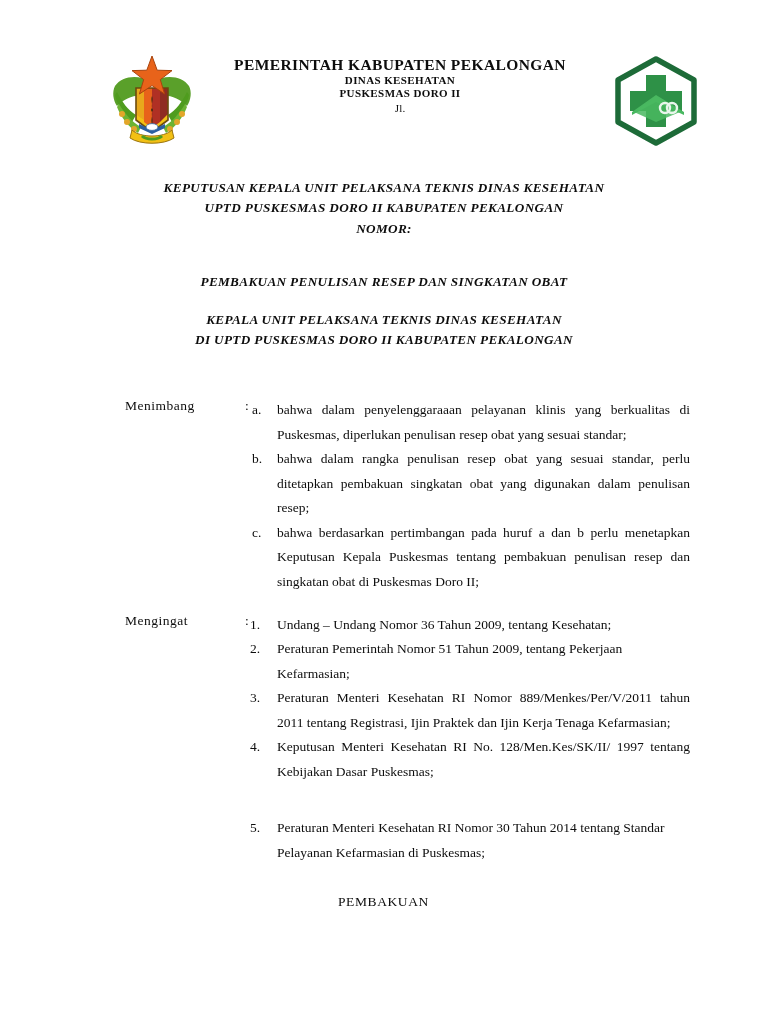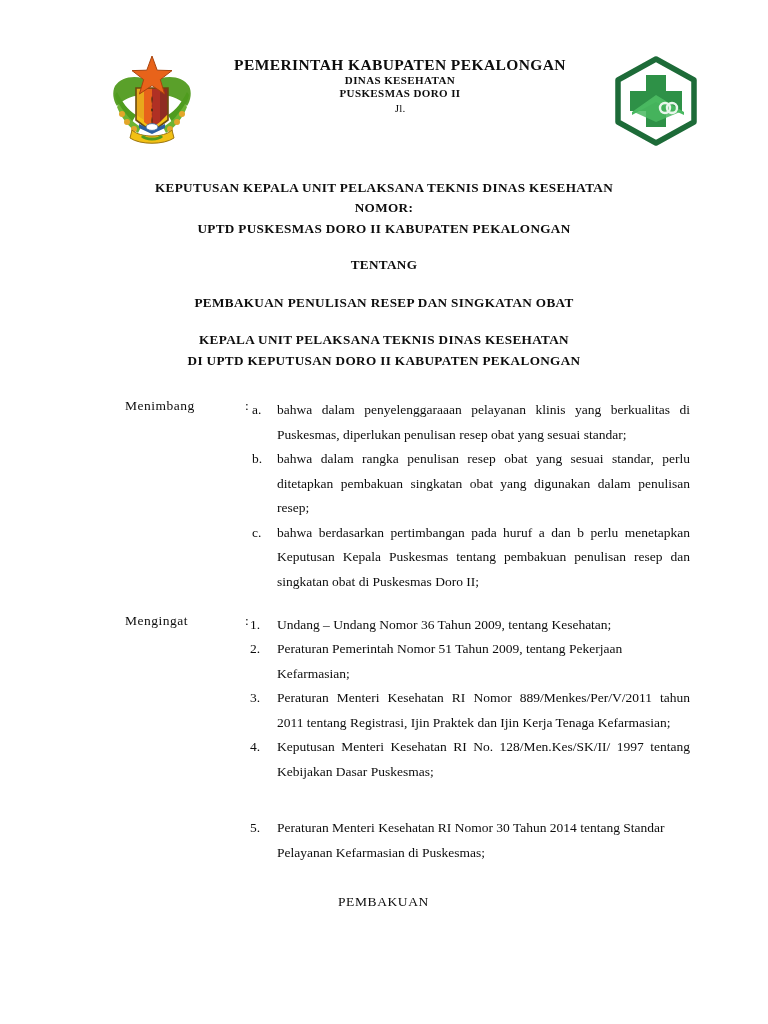--- a/index.html
+++ b/index.html
@@ -68,20 +68,21 @@
     margin-top: 2px;
   }
 
   
   .title-block {
     position: absolute;
     left: 64px;
     top: 178px;
     width: 640px;
     text-align: center;
+    font-style: italic;
   }
   .title-line {
     font-weight: bold;
     font-size: 13.2px;
     letter-spacing: 0.35px;
     line-height: 1.55;
     white-space: nowrap;
   }
   .title-gap-md { height: 16px; }
   .title-gap-lg { height: 17px; }
@@ -211,29 +212,28 @@
         <path d="M46 42 L70 57 L46 67 L24 57 Z" fill="#49b860" opacity="0.85"></path>
 
         <circle cx="55" cy="53" r="5" fill="none" stroke="#e9f6ec" stroke-width="2.4"></circle>
         <circle cx="62" cy="53" r="5" fill="none" stroke="#e9f6ec" stroke-width="2.4"></circle>
       </svg>
     </div>
   </div>
 
   <div class="title-block">
     <div class="title-line">KEPUTUSAN KEPALA UNIT PELAKSANA TEKNIS DINAS KESEHATAN</div>
+    <div class="title-line">UPTD PUSKESMAS DORO II KABUPATEN PEKALONGAN</div>
     <div class="title-line">NOMOR:</div>
-    <div class="title-line">UPTD PUSKESMAS DORO II KABUPATEN PEKALONGAN</div>
     <div class="title-gap-md"></div>
-    <div class="title-line">TENTANG</div>
     <div class="title-gap-lg"></div>
     <div class="title-line">PEMBAKUAN PENULISAN RESEP DAN SINGKATAN OBAT</div>
     <div class="title-gap-lg"></div>
     <div class="title-line">KEPALA UNIT PELAKSANA TEKNIS DINAS KESEHATAN</div>
-    <div class="title-line">DI  UPTD KEPUTUSAN DORO II KABUPATEN PEKALONGAN</div>
+    <div class="title-line">DI  UPTD PUSKESMAS DORO II KABUPATEN PEKALONGAN</div>
   </div>
 
   <div class="body-block">
 
     <section class="clause">
       <div class="clause-label">Menimbang</div>
       <div class="clause-colon">:</div>
       <ul class="clause-items">
         <li class="clause-item">
           <span class="clause-marker">a.</span>

